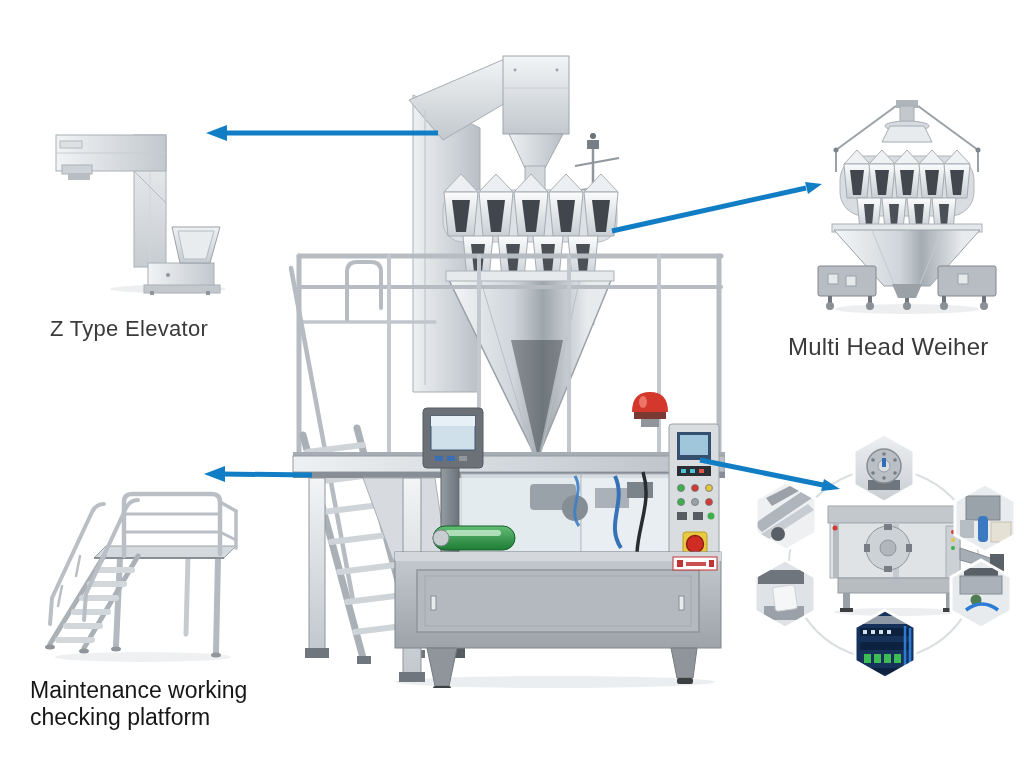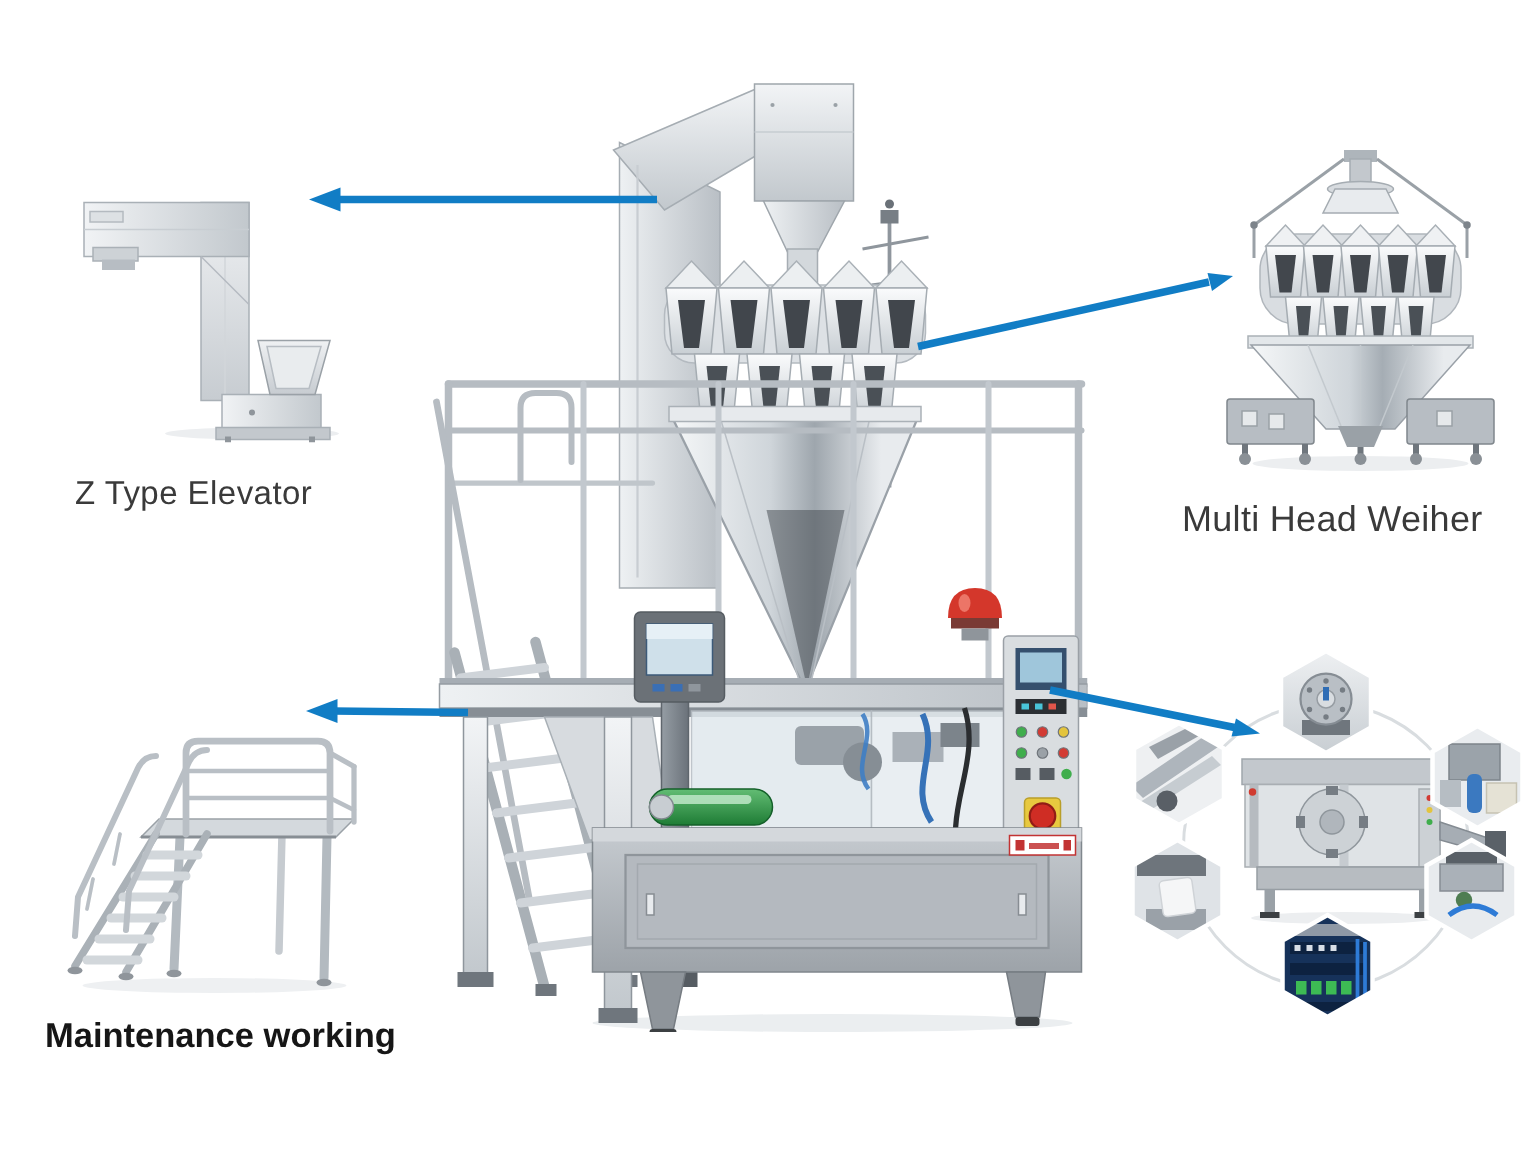--- a/index.html
+++ b/index.html
@@ -1,21 +1,21 @@
 <!DOCTYPE html>
 <html style="--arrow: #117dc5; --label-dark: #161616; --label-soft: #3a3a3a; --background: #ffffff;"><head>
 <meta charset="utf-8">
 <style>
   html,body{margin:0;padding:0;background:#fff;}
   .canvas{position:relative;width:1024px;height:768px;background:var(--background,#ffffff);overflow:hidden;font-family:"Liberation Sans",sans-serif;}
   .fig{position:absolute;}
   .label{position:absolute;color:var(--label-soft,#3a3a3a);white-space:nowrap;}
   .label-z{left:50px;top:316px;font-size:22px;font-weight:400;letter-spacing:.3px;}
   .label-multi{left:788px;top:333px;font-size:24px;font-weight:400;letter-spacing:.2px;}
-  .label-maint{left:30px;top:677px;font-size:23px;font-weight:700;color:var(--label-dark,#161616);line-height:27px;}
+  .label-maint{left:30px;top:677px;font-size:23px;font-weight:400;color:var(--label-dark,#161616);line-height:27px;}
   .label-rotary{left:744px;top:701px;font-size:23px;font-weight:700;color:var(--label-dark,#161616);letter-spacing:.2px;}
   .arrow-line{stroke:var(--arrow,#117dc5);stroke-width:5;fill:none;}
   .arrow-head{fill:var(--arrow,#117dc5);stroke:none;}
 </style>
 </head>
 <body>
 
 <div class="canvas">
 
   <svg class="fig" style="left:275px;top:40px;" width="450" height="648" viewBox="0 0 450 648">
@@ -554,16 +554,17 @@
       <polygon class="arrow-head" points="840,489 824,479 821,491"></polygon>
     </g>
   </svg>
 
   <div class="label label-z">Z Type Elevator</div>
 
   <div class="label label-multi">Multi Head Weiher</div>
 
   <div class="label label-maint">
     <span>Maintenance working</span><br>
+    <span>checking platform</span>
   </div>
 
 
 </div>
 
 </body></html>

